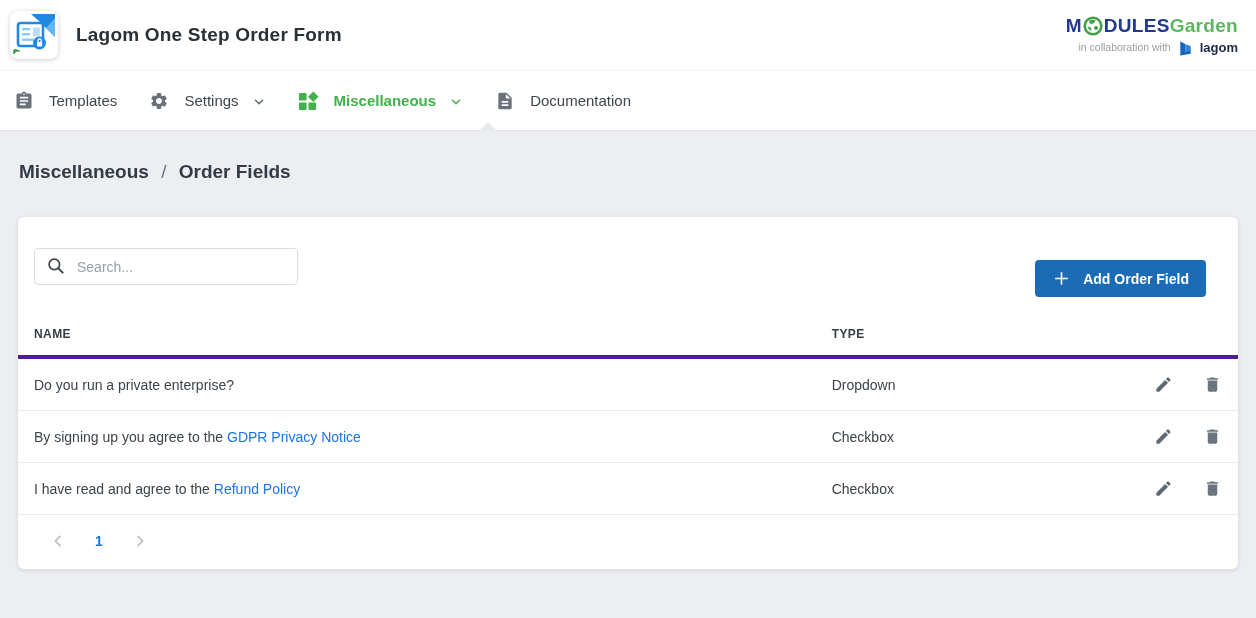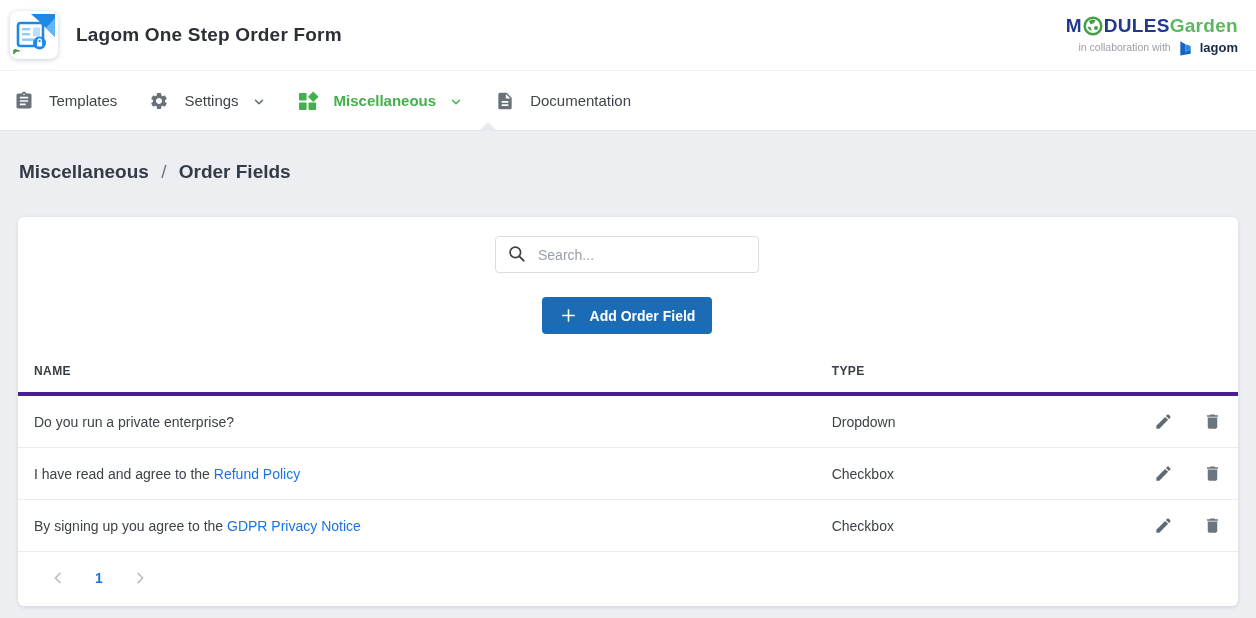--- a/index.html
+++ b/index.html
@@ -57,21 +57,21 @@
   .content { flex:1 1 auto; background:#eceef2; }
   .breadcrumb { padding:30px 0 0 19px; font-size:19px; font-weight:700; color:#333b46; }
   .breadcrumb .sep { color:#6d7680; font-weight:400; padding:0 7px; }
   .breadcrumb-section { cursor:pointer; }
 
   .content-card {
     margin:34px 18px 0; background:#fff; border-radius:6px;
     box-shadow:0 1px 4px rgba(30,40,60,.13);
     padding-top:19px;
   }
-  .card-toolbar { display:flex; align-items:center; justify-content:space-between; padding:0 18px 0 16px;flex-direction:column; }
+  .card-toolbar { display:flex; align-items:center; justify-content:space-between; padding:0 32px 0 16px; }
   .search-box { position:relative; width:264px; height:37px; }
   .search-box input {
     width:100%; height:100%; border:1px solid #d9dde2; border-radius:4px;
     padding:0 10px 0 42px; font-size:14px; color:#3d434a; outline:none;
     font-family:"Liberation Sans", sans-serif;
   }
   .search-box input::placeholder { color:#9aa0a8; }
   .search-icon { position:absolute; left:12px; top:8px; }
 
   .add-button {
@@ -251,37 +251,37 @@
                   </svg>
                 </button>
               <button class="icon-btn">
                   <svg width="19" height="19" viewBox="0 0 24 24" fill="#6b7580">
                     <path d="M6 19c0 1.1.9 2 2 2h8c1.1 0 2-.9 2-2V7H6v12zM19 4h-3.5l-1-1h-5l-1 1H5v2h14V4z"></path>
                   </svg>
                 </button>
             </td>
           </tr>
           <tr>
-            <td><span>I have read and agree to the </span><a>Refund Policy</a></td>
+            <td><span>By signing up you agree to the </span><a>GDPR Privacy Notice</a></td>
             <td>Checkbox</td>
             <td class="actions-cell">
               <button class="icon-btn">
                   <svg width="19" height="19" viewBox="0 0 24 24" fill="#5f6a75">
                     <path d="M3 17.25V21h3.75L17.81 9.94l-3.75-3.75L3 17.25zM20.71 7.04c.39-.39.39-1.02 0-1.41l-2.34-2.34a1 1 0 0 0-1.41 0l-1.83 1.83 3.75 3.75 1.83-1.83z"></path>
                   </svg>
                 </button>
               <button class="icon-btn">
                   <svg width="19" height="19" viewBox="0 0 24 24" fill="#6b7580">
                     <path d="M6 19c0 1.1.9 2 2 2h8c1.1 0 2-.9 2-2V7H6v12zM19 4h-3.5l-1-1h-5l-1 1H5v2h14V4z"></path>
                   </svg>
                 </button>
             </td>
           </tr>
           <tr>
-            <td><span>By signing up you agree to the </span><a>GDPR Privacy Notice</a></td>
+            <td><span>I have read and agree to the </span><a>Refund Policy</a></td>
             <td>Checkbox</td>
             <td class="actions-cell">
               <button class="icon-btn">
                   <svg width="19" height="19" viewBox="0 0 24 24" fill="#5f6a75">
                     <path d="M3 17.25V21h3.75L17.81 9.94l-3.75-3.75L3 17.25zM20.71 7.04c.39-.39.39-1.02 0-1.41l-2.34-2.34a1 1 0 0 0-1.41 0l-1.83 1.83 3.75 3.75 1.83-1.83z"></path>
                   </svg>
                 </button>
               <button class="icon-btn">
                   <svg width="19" height="19" viewBox="0 0 24 24" fill="#6b7580">
                     <path d="M6 19c0 1.1.9 2 2 2h8c1.1 0 2-.9 2-2V7H6v12zM19 4h-3.5l-1-1h-5l-1 1H5v2h14V4z"></path>

